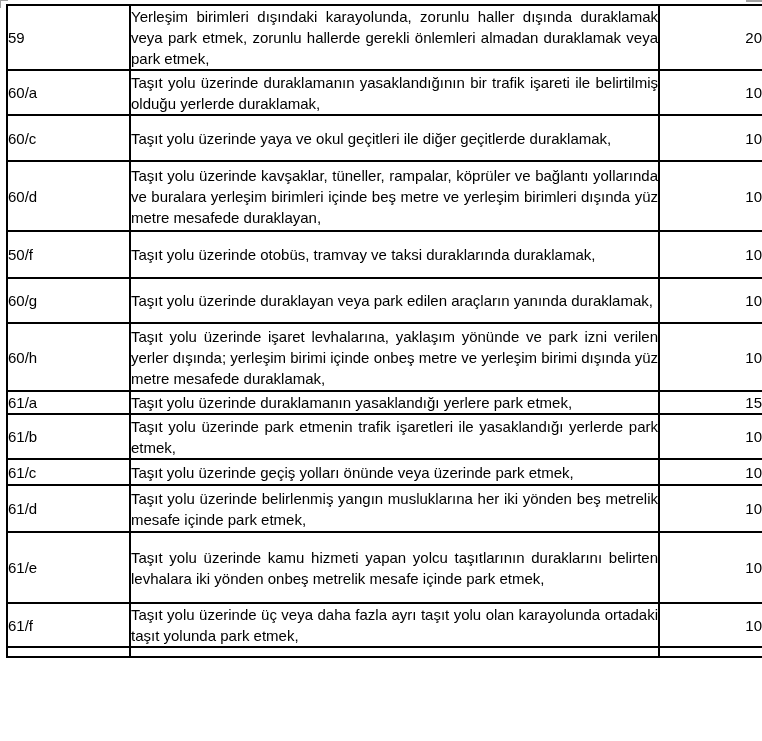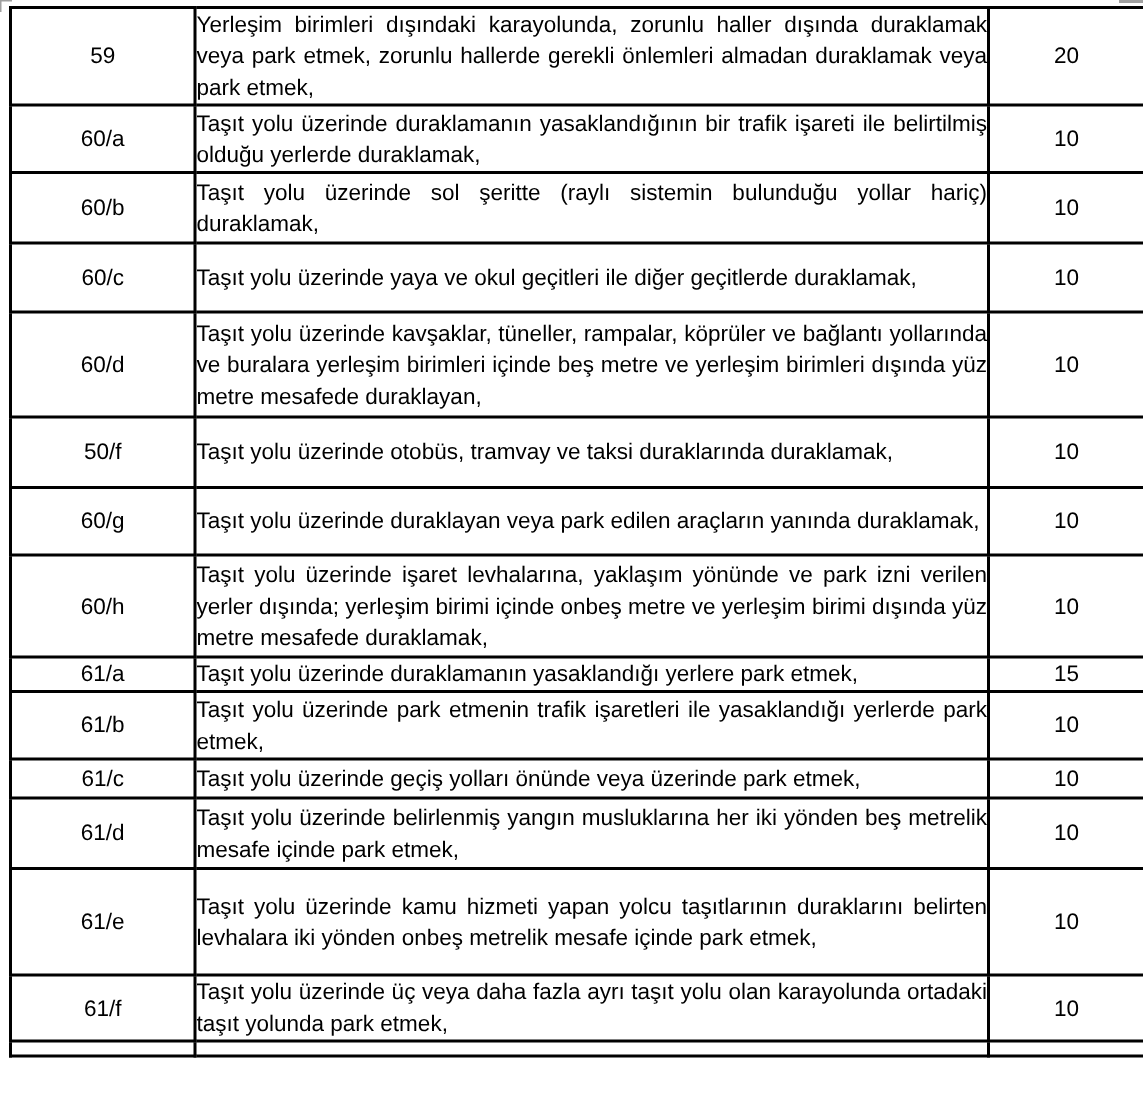--- a/index.html
+++ b/index.html
@@ -19,23 +19,23 @@
     color: #000;
   }
   table.penalty-table td {
     border: 2px solid #000;
     vertical-align: middle;
     font-size: 15px;
     line-height: 21px;
     overflow: hidden;
     padding: 0;
   }
-  td.code  { width: 121px; text-align: center; }
+  td.code  { width: 121px; text-align: left; }
   td.desc  { width: 527px; text-align: justify; padding: 1px 5px 1px 7px; }
-  td.pts   { width: 102px; text-align: center; }
+  td.pts   { width: 102px; text-align: right; }
 
   
   .corner-tl {
     position: absolute; left: 0; top: 0;
     width: 7px; height: 7px;
     border-left: 1px solid #a0a0a0;
     border-top: 1px solid #a0a0a0;
   }
   .corner-tr {
     position: absolute; right: 0; top: 0;
@@ -59,25 +59,20 @@
         <td class="desc">Yerleşim birimleri dışındaki karayolunda, zorunlu haller dışında duraklamak veya park etmek, zorunlu hallerde gerekli önlemleri almadan duraklamak veya park etmek,</td>
         <td class="pts">20</td>
       </tr>
 
       <tr style="height:45px">
         <td class="code">60/a</td>
         <td class="desc">Taşıt yolu üzerinde duraklamanın yasaklandığının bir trafik işareti ile belirtilmiş olduğu yerlerde duraklamak,</td>
         <td class="pts">10</td>
       </tr>
 
-      <tr style="height:47px">
-        <td class="code">60/b</td>
-        <td class="desc">Taşıt yolu üzerinde sol şeritte (raylı sistemin bulunduğu yollar hariç) duraklamak,</td>
-        <td class="pts">10</td>
-      </tr>
 
       <tr style="height:46px">
         <td class="code">60/c</td>
         <td class="desc">Taşıt yolu üzerinde yaya ve okul geçitleri ile diğer geçitlerde duraklamak,</td>
         <td class="pts">10</td>
       </tr>
 
       <tr style="height:70px">
         <td class="code">60/d</td>
         <td class="desc">Taşıt yolu üzerinde kavşaklar, tüneller, rampalar, köprüler ve bağlantı yollarında ve buralara yerleşim birimleri içinde beş metre ve yerleşim birimleri dışında yüz metre mesafede duraklayan,</td>

